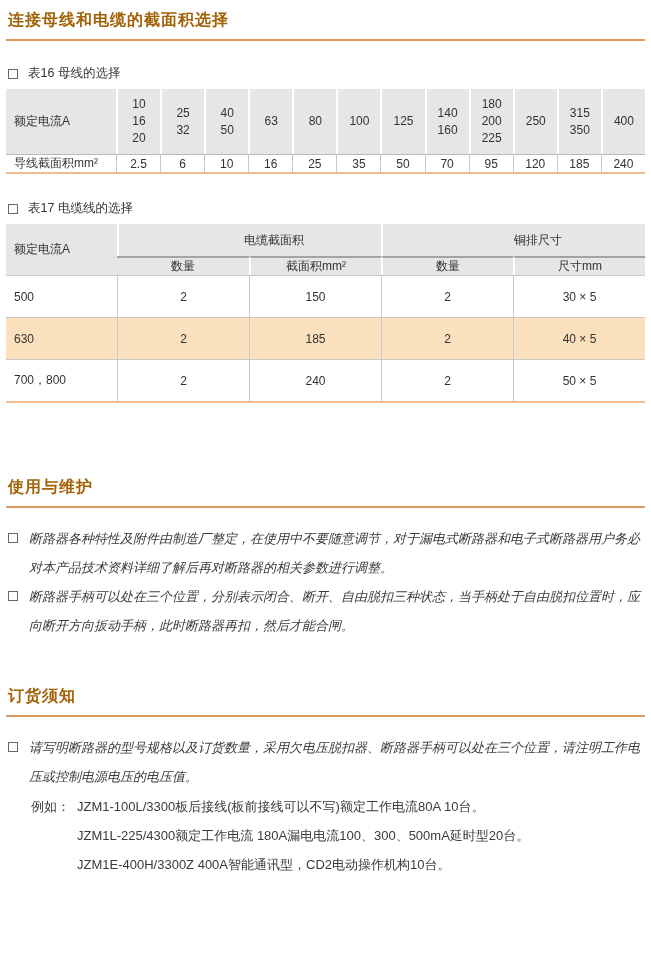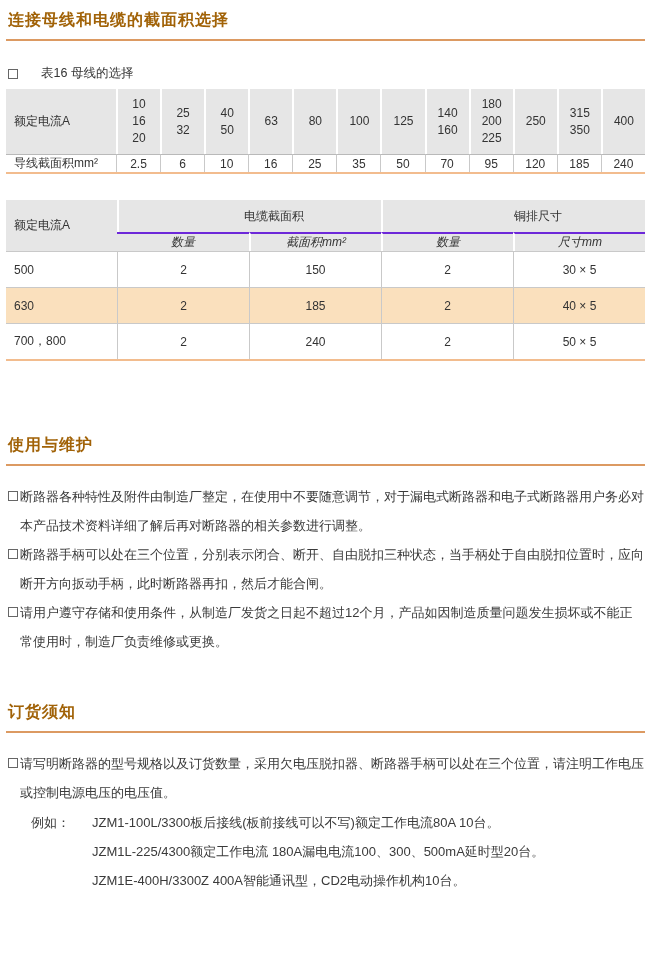--- a/index.html
+++ b/index.html
@@ -19,21 +19,21 @@
   }
   .page{padding:10px 6px 0 6px;}
 
   h1.sec-title{
     font-size:16px;font-weight:bold;color:#a16207;
     letter-spacing:1px;margin:0 0 8px 2px;
   }
   .rule{height:2px;background:var(--accent-line);}
 
   .caption{
-    display:flex;align-items:center;gap:23px;
+    display:flex;align-items:center;gap:10px;
     font-size:12.5px;color:#333;margin:0 0 7px 2px;
   }
   .sq{
     display:inline-block;width:10px;height:10px;
     border:1px solid #666;background:#fff;flex:0 0 auto;
   }
 
   table{border-collapse:separate;border-spacing:0;width:639px;table-layout:fixed;}
   td{font-size:12px;color:#333;vertical-align:middle;}
 
@@ -50,40 +50,40 @@
   }
   .t16 .val td + td{border-left:1px solid var(--cell-border);}
   .t16 td.c0{width:110px;text-align:left;padding-left:8px;white-space:normal;}
 
   
   .t17{margin-top:24px;border-bottom:2px solid var(--table-rule);}
   .t17 td{text-align:center;}
   .t17 td.c0{width:111px;text-align:left;padding-left:8px;background:var(--header-bg);}
   .t17 .g td{background:var(--header-bg);height:32px;}
   .t17 .g td.grp{border-left:2px solid #fff;padding-left:48px;}
-  .t17 .s td{background:var(--header-bg);height:16px;border-top:2px solid #6d28d9;font-style:italic;}
+  .t17 .s td{background:var(--header-bg);height:16px;border-top:2px solid #a3a3a3;}
   .t17 .s td + td{border-left:2px solid #fff;}
-  .t17 .d td{height:36px;background:#fff;border-top:1px solid var(--cell-border);}
+  .t17 .d td{height:42px;background:#fff;border-top:1px solid var(--cell-border);}
   .t17 .d:first-of-type td{border-top:1px solid #b9b9b9;}
   .t17 .d td + td{border-left:1px solid var(--cell-border);}
   .t17 .d td.rc{text-align:left;padding-left:8px;}
   .t17 .hl td{background:var(--highlight-bg);}
 
   
   .sec-usage{margin-top:74px;}
   .sec-order{margin-top:46px;}
   .sec-usage .rule,.sec-order .rule{margin-bottom:16px;}
   .bullet{
-    display:flex;gap:2px;align-items:flex-start;
-    font-size:13px;line-height:29px;margin:0 0 0 2px;
+    display:flex;gap:11px;align-items:flex-start;
+    font-size:13px;line-height:29px;margin:0 0 0 2px;font-style:italic;
   }
   .bullet .sq{margin-top:9px;}
   .bullet .txt{flex:1;}
   .examples{
-    display:flex;gap:15px;font-size:13px;line-height:29px;
+    display:flex;gap:0;font-size:13px;line-height:29px;
     margin:1px 0 0 25px;
   }
   .examples .lbl{flex:0 0 46px;}
   .examples .lines{flex:1;}
 </style>
 </head>
 <body>
 
 <div class="page">
 
@@ -132,20 +132,24 @@
         <td>50</td>
         <td>70</td>
         <td>95</td>
         <td>120</td>
         <td>185</td>
         <td>240</td>
       </tr>
     </tbody>
       </table>
 
+    <div class="caption">
+      <span class="sq"></span>
+      <span>表17 电缆线的选择</span>
+    </div>
 
     <table class="t17" style="margin-top:0;">
       <tbody>
           <tr class="g">
         <td class="c0" rowspan="2">额定电流A</td>
         <td class="grp" colspan="2">电缆截面积</td>
         <td class="grp" colspan="2">铜排尺寸</td>
       </tr>
       <tr class="s">
         <td>数量</td>
@@ -183,24 +187,20 @@
     <div class="rule"></div>
 
     <div class="bullet">
       <span class="sq"></span>
       <div class="txt">断路器各种特性及附件由制造厂整定，在使用中不要随意调节，对于漏电式断路器和电子式断路器用户务必对本产品技术资料详细了解后再对断路器的相关参数进行调整。</div>
     </div>
     <div class="bullet">
       <span class="sq"></span>
       <div class="txt">断路器手柄可以处在三个位置，分别表示闭合、断开、自由脱扣三种状态，当手柄处于自由脱扣位置时，应向断开方向扳动手柄，此时断路器再扣，然后才能合闸。</div>
     </div>
-    <div class="bullet">
-      <span class="sq"></span>
-      <div class="txt">请用户遵守存储和使用条件，从制造厂发货之日起不超过12个月，产品如因制造质量问题发生损坏或不能正常使用时，制造厂负责维修或更换。</div>
-    </div>
   </section>
 
   <section class="sec-order">
     <h1 class="sec-title">订货须知</h1>
     <div class="rule"></div>
 
     <div class="bullet">
       <span class="sq"></span>
       <div class="txt">请写明断路器的型号规格以及订货数量，采用欠电压脱扣器、断路器手柄可以处在三个位置，请注明工作电压或控制电源电压的电压值。</div>
     </div>

